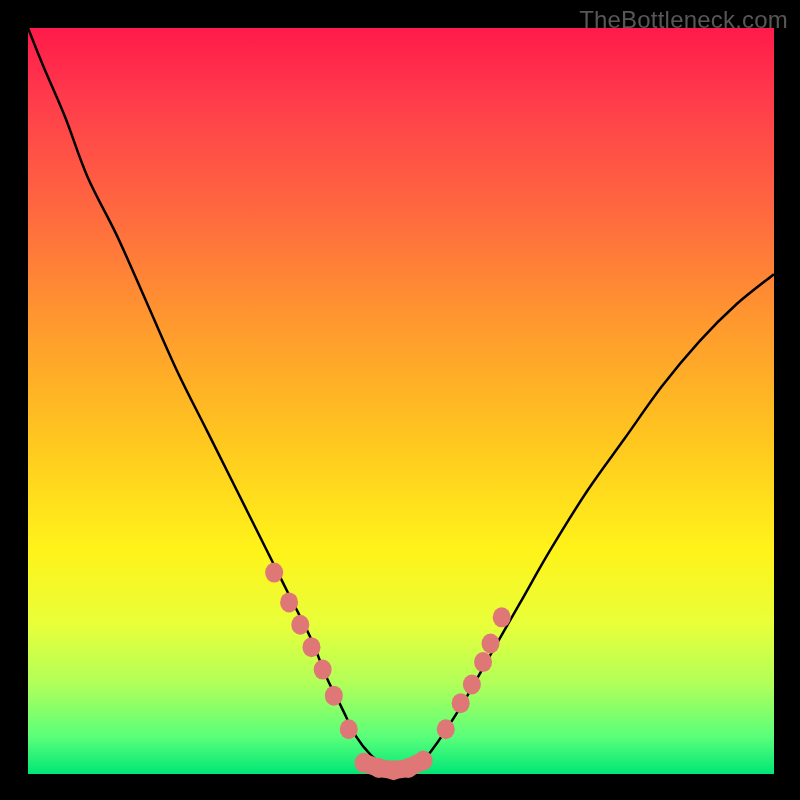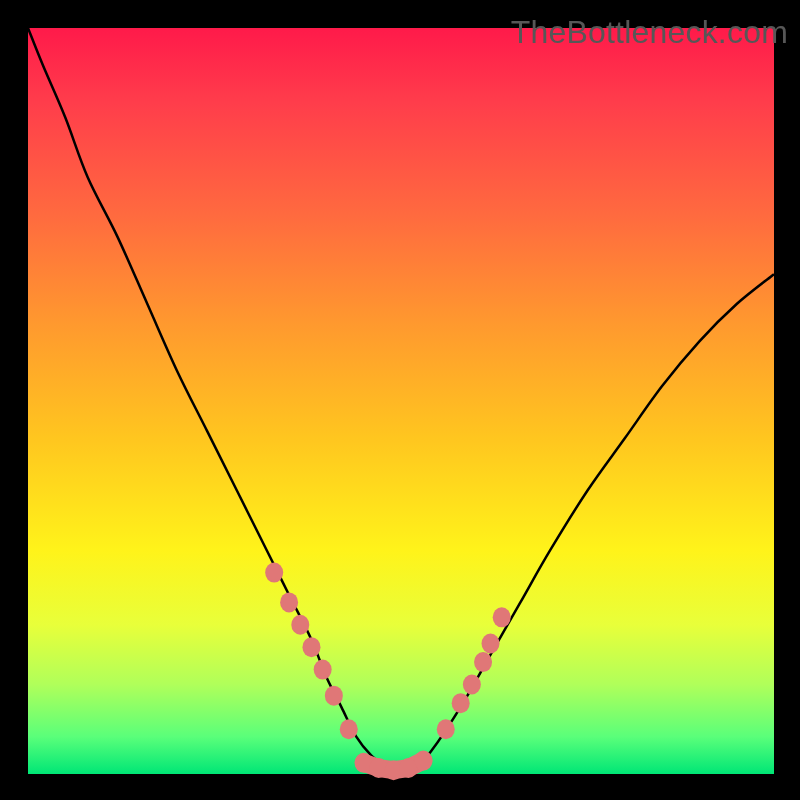--- a/index.html
+++ b/index.html
@@ -30,24 +30,24 @@
       #ffc61f 55%,
       #fff31a 70%,
       #e8ff3a 80%,
       #b0ff5a 88%,
       #5aff7a 95%,
       #00e676 100%
     );
   }
   .watermark {
     position: absolute;
-    top: 14px;
+    top: 6px;
     right: 12px;
     font-family: Arial, Helvetica, sans-serif;
-    font-size: 32px;
+    font-size: 24px;
     font-weight: 500;
     color: #575757;
     letter-spacing: 0.2px;
     pointer-events: none;
   }
   svg.curve {
     position: absolute;
     left: 0;
     top: 0;
     width: 746px;

